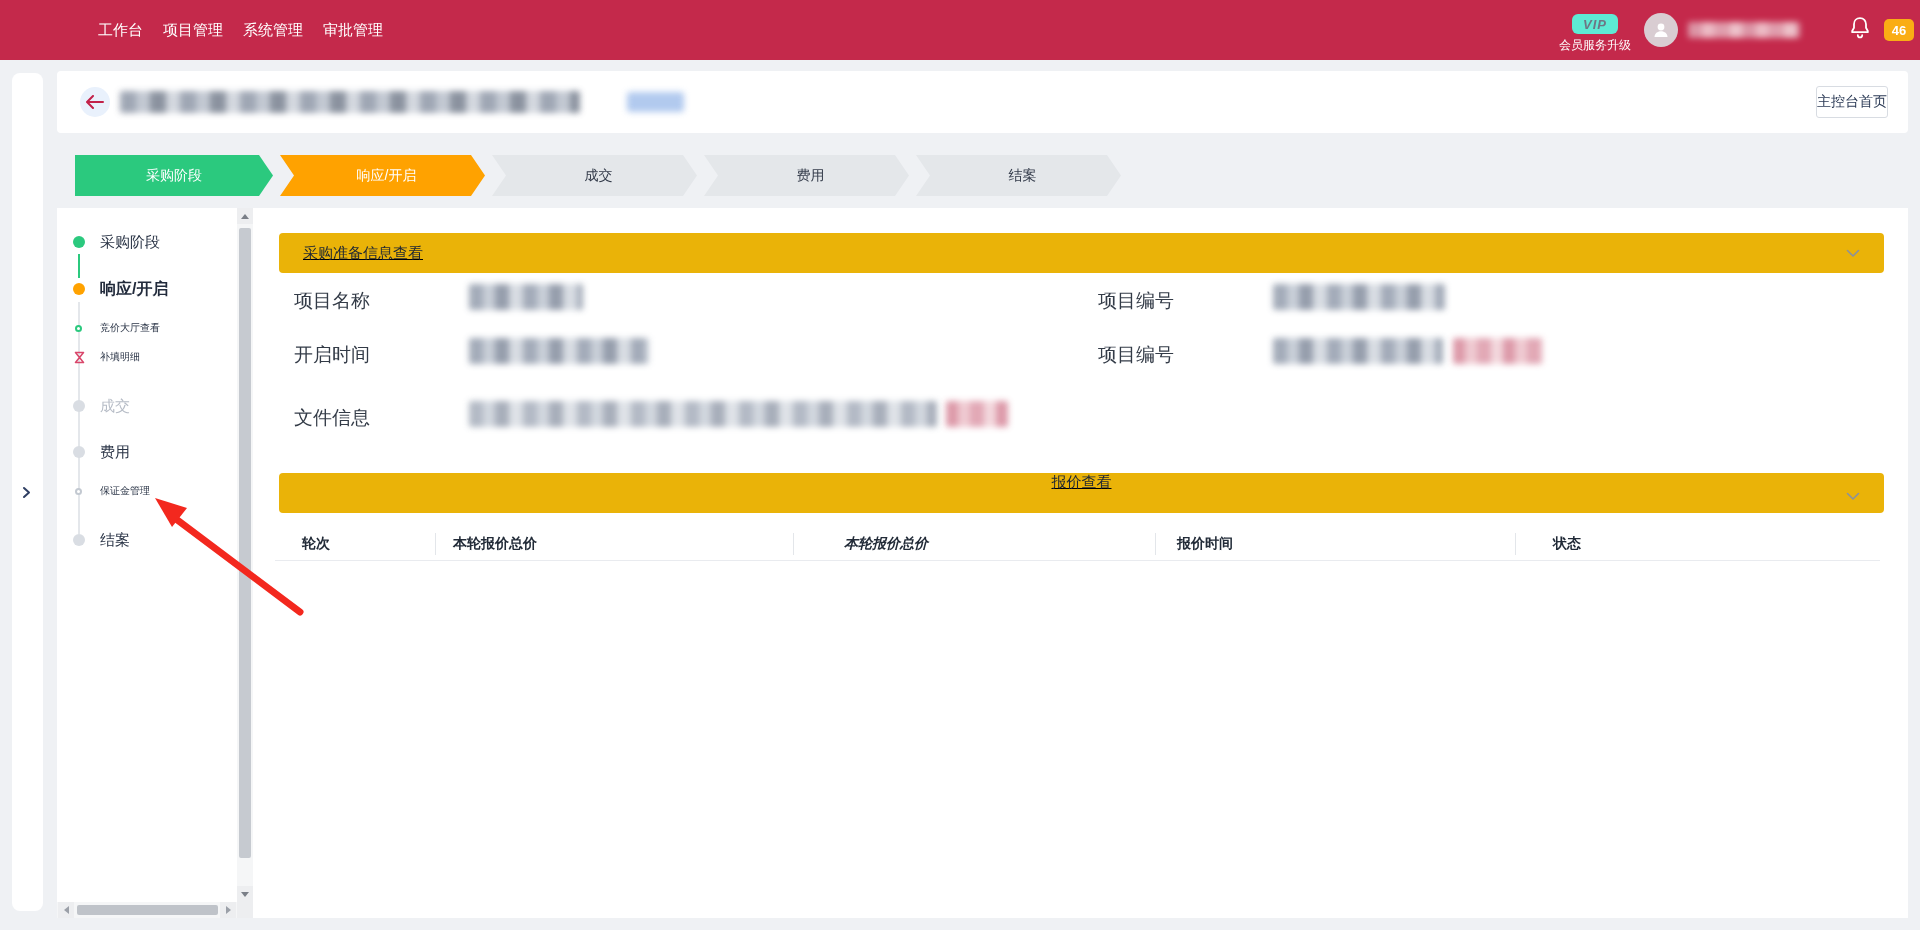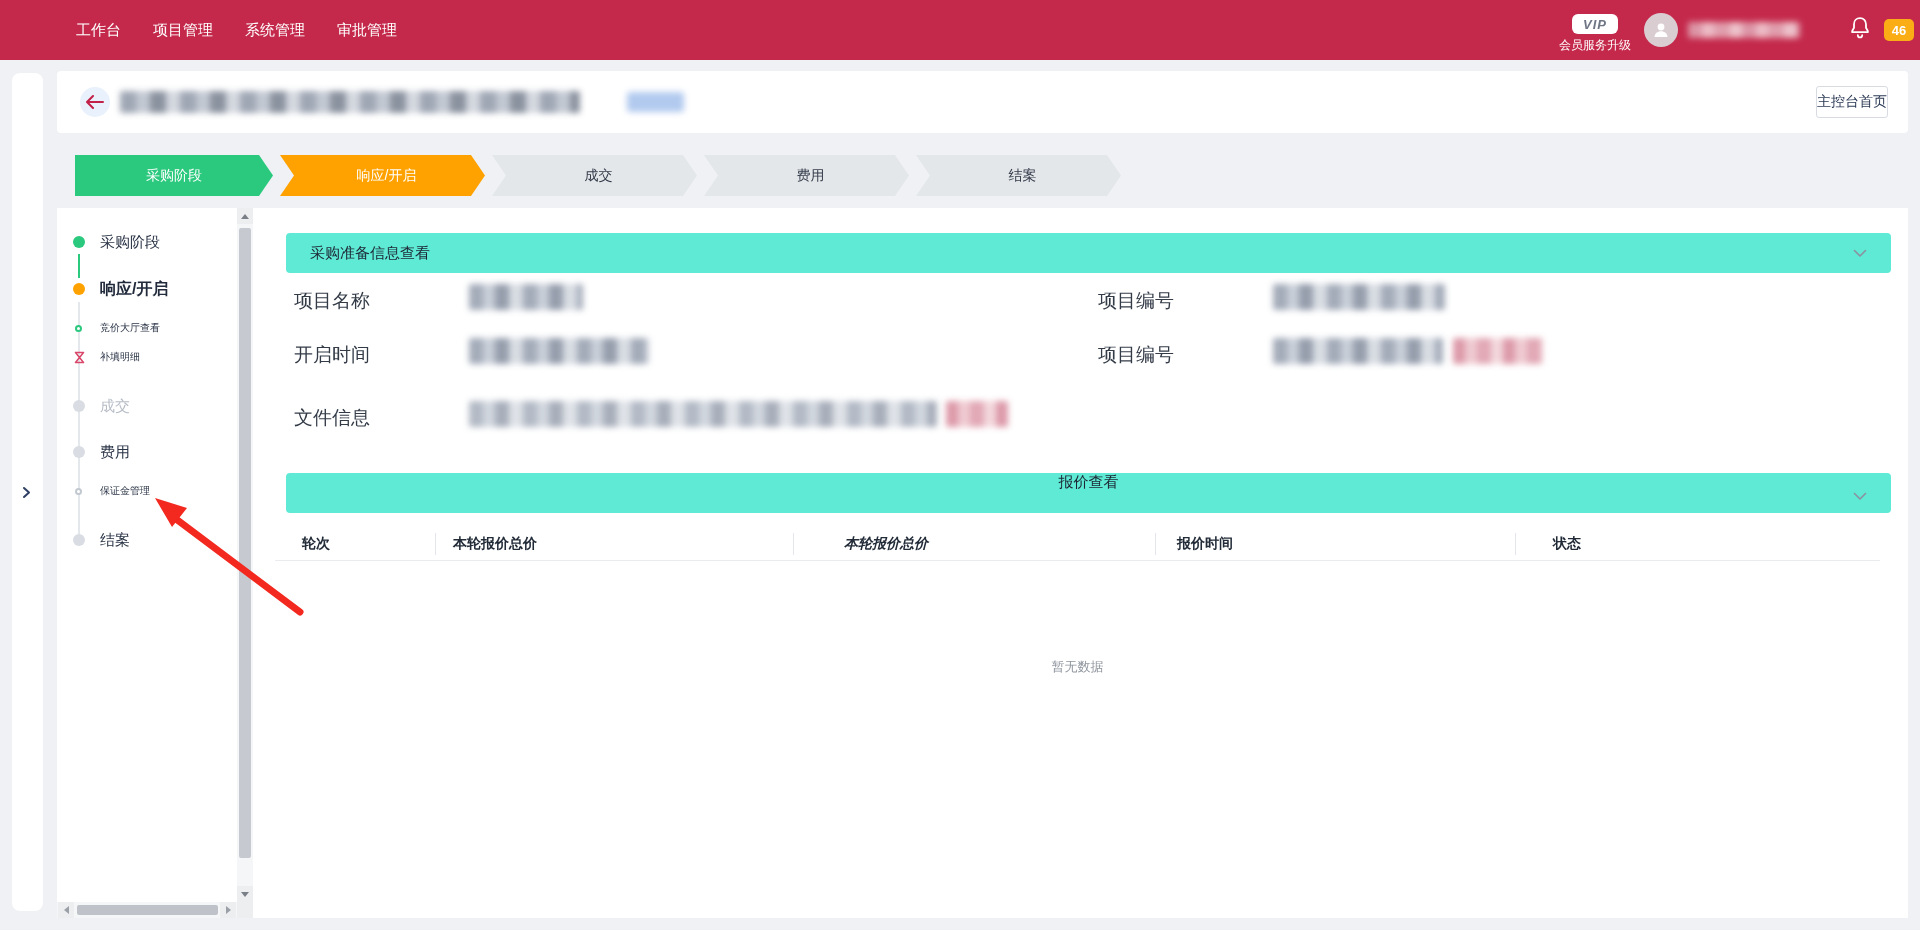--- a/index.html
+++ b/index.html
@@ -1,25 +1,25 @@
 <!DOCTYPE html>
 <html><head>
 <meta charset="utf-8">
 <style>
   * { margin:0; padding:0; box-sizing:border-box; }
   html,body { width:1920px; height:930px; overflow:hidden; }
   body { font-family:"Liberation Sans","DejaVu Sans",sans-serif; background:#EFF1F4; position:relative; }
 
   
   .navbar { position:absolute; left:0; top:0; width:1920px; height:60px; background:#C4294B; display:flex; align-items:center; }
-  .nav-menu { display:flex; gap:32px; padding-left:76px; }
+  .nav-menu { display:flex; gap:20px; padding-left:98px; }
   .nav-item { color:#fff; font-size:15px; font-weight:500; white-space:nowrap; cursor:pointer; }
   .nav-right { margin-left:auto; display:flex; align-items:center; padding-right:6px; }
   .vip-wrap { display:flex; flex-direction:column; align-items:center; width:78px; margin-right:10px; margin-top:8px; }
-  .vip-badge { width:46px; height:20px; background:#ffffff; border-radius:6px; color:#6E7584; font-weight:bold; font-style:italic; font-size:13px; display:flex; align-items:center; justify-content:center; letter-spacing:1px; }
+  .vip-badge { width:46px; height:20px; background:#5eead4; border-radius:6px; color:#6E7584; font-weight:bold; font-style:italic; font-size:13px; display:flex; align-items:center; justify-content:center; letter-spacing:1px; }
   .vip-caption { color:#fff; font-size:12px; margin-top:3px; white-space:nowrap; }
   .avatar { width:34px; height:34px; border-radius:50%; background:#D9CDD2; display:flex; align-items:center; justify-content:center; margin-right:10px; }
   .user-blur { width:112px; height:16px; border-radius:2px; margin-right:48px;
     background:repeating-linear-gradient(90deg,#DE9BAB 0 14px,#EFC3CC 14px 26px,#E2A5B3 26px 42px,#F0CBD2 42px 54px);
     filter:blur(3px); opacity:.95; }
   .bell-wrap { margin-right:12px; cursor:pointer; }
   .count-badge { min-width:30px; height:22px; background:#FAAD14; border-radius:5px; color:#fff; font-size:13px; font-weight:bold; display:flex; align-items:center; justify-content:center; padding:0 5px; }
 
   
   .collapse-strip { position:absolute; left:12px; top:73px; width:31px; height:838px; background:#fff; border-radius:8px; }
@@ -76,21 +76,21 @@
   .hscroll .btn.left { left:1px; } .hscroll .btn.right { right:1px; }
   .hthumb { position:absolute; left:20px; top:3px; width:141px; height:10px; background:#BFC3C9; border-radius:2px; }
   .scroll-corner { position:absolute; left:180px; top:694px; width:16px; height:16px; background:#EDEEF0; }
   .tri-up { width:0; height:0; border-left:4px solid transparent; border-right:4px solid transparent; border-bottom:5px solid #7A7F87; }
   .tri-down { width:0; height:0; border-left:4px solid transparent; border-right:4px solid transparent; border-top:5px solid #7A7F87; }
   .tri-left { width:0; height:0; border-top:4px solid transparent; border-bottom:4px solid transparent; border-right:5px solid #9BA0A8; }
   .tri-right { width:0; height:0; border-top:4px solid transparent; border-bottom:4px solid transparent; border-left:5px solid #9BA0A8; }
 
   
   .panels { position:absolute; left:218px; top:0; width:1605px; height:710px; }
-  .panel-header { position:absolute; left:11px; width:1605px; height:40px; background:#5eead4; border-radius:4px; display:flex; align-items:center; padding:0 24px; cursor:pointer; }
+  .panel-header { position:absolute; left:4px; width:1605px; height:40px; background:#eab308; border-radius:4px; display:flex; align-items:center; padding:0 24px; cursor:pointer;text-decoration:underline; }
   .panel-title { font-size:15px; color:#1D2634; white-space:nowrap; }
   .panel-chevron { margin-left:auto; display:flex; align-items:center; }
   .field-label { position:absolute; font-size:19px; color:#333B47; white-space:nowrap; }
   .val-blur { position:absolute; height:26px; border-radius:2px; filter:blur(3px); opacity:.9;
     background:repeating-linear-gradient(90deg,#9AA3B2 0 14px,#C3CAD4 14px 26px,#8B94a4 26px 40px,#D4D9E0 40px 54px); }
   .val-blur.light { opacity:.75; }
   .pink-blur { position:absolute; height:26px; border-radius:2px; filter:blur(3px); opacity:.9;
     background:repeating-linear-gradient(90deg,#D98FA0 0 12px,#EEC5CD 12px 24px,#DF9FAE 24px 38px,#F2D4DA 38px 50px); }
   .thead-cell { position:absolute; top:319px; height:34px; display:flex; align-items:center; font-size:14px; font-weight:bold; color:#222B38; white-space:nowrap; }
   .thead-sep { position:absolute; top:325px; width:1px; height:22px; background:#E3E6EA; }
@@ -262,20 +262,19 @@
     <div class="thead-sep" style="left:160px;"></div>
     <span class="thead-cell" style="left:178px;">本轮报价总价</span>
     <div class="thead-sep" style="left:518px;"></div>
     <span class="thead-cell" style="left:569px;font-style:italic;">本轮报价总价</span>
     <div class="thead-sep" style="left:880px;"></div>
     <span class="thead-cell" style="left:902px;">报价时间</span>
     <div class="thead-sep" style="left:1240px;"></div>
     <span class="thead-cell" style="left:1262px;margin-left:16px;">状态</span>
     <div class="thead-border"></div>
 
-    <div class="empty-text">暂无数据</div>
   </div>
 </div>
 
 <svg class="annot-arrow" viewBox="0 0 1920 930">
   <line x1="300" y1="612" x2="176" y2="519" stroke="#F3281E" stroke-width="7" stroke-linecap="round"></line>
   <polygon points="155,498 187,508 172,527" fill="#F3281E"></polygon>
 </svg>
 
 </body></html>

